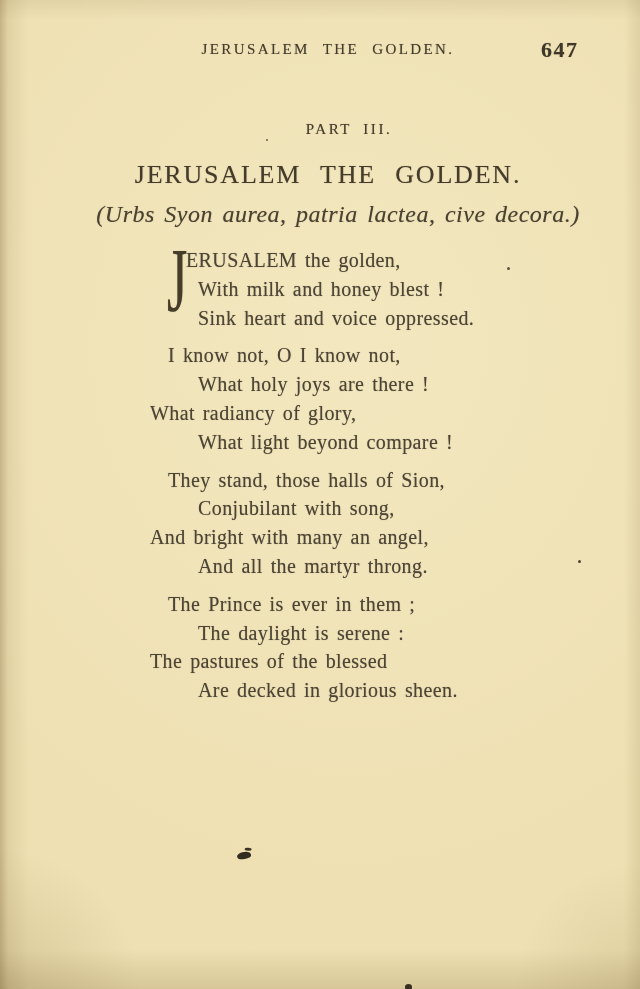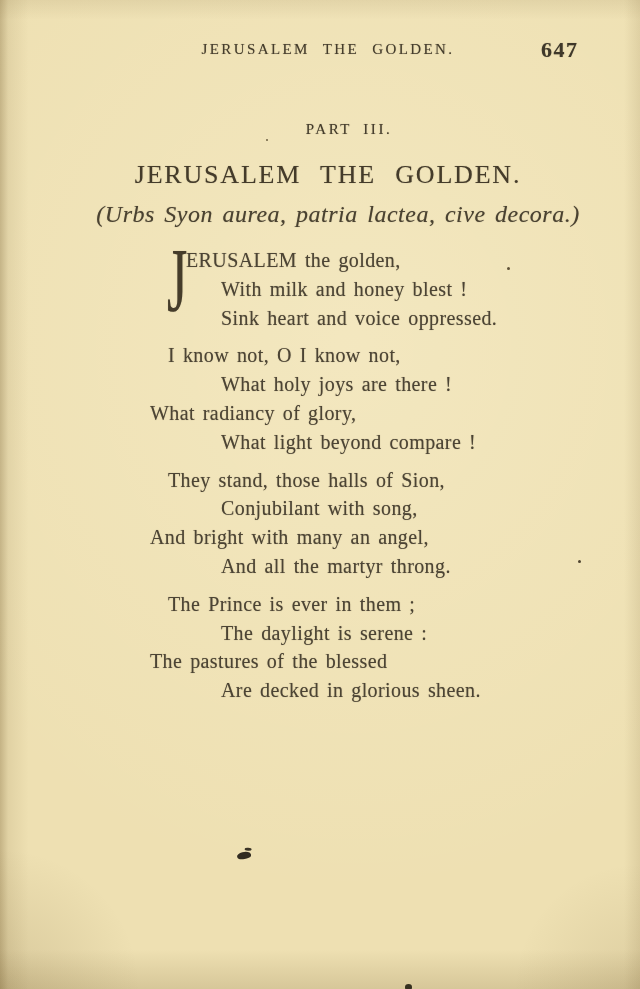--- a/index.html
+++ b/index.html
@@ -48,21 +48,21 @@
   }
   .poem {
     position:absolute; left:150px; top:246px;
     font-size:20px; line-height:28.8px;
     letter-spacing:0.4px; word-spacing:2.5px;
     color:#4c4434;
   }
   .stanza { margin-bottom:9px; }
   .line { white-space:nowrap; }
   .line.first { margin-left:18px; }
-  .line.indent { margin-left:71px; }
+  .line.indent { margin-left:48px; }
   .line.line1 { position:relative; padding-left:36px; margin-left:0; }
   .dropcap {
     position:absolute; left:17px; top:-10px;
     font-size:90px; line-height:1;
     transform:scaleX(0.58); transform-origin:left top;
     color:#453c2a; text-shadow:0 0 1px rgba(69,60,42,0.5);
   }
   
   .ink-blot {
     position:absolute; left:237px; top:852px; width:14px; height:7px;

